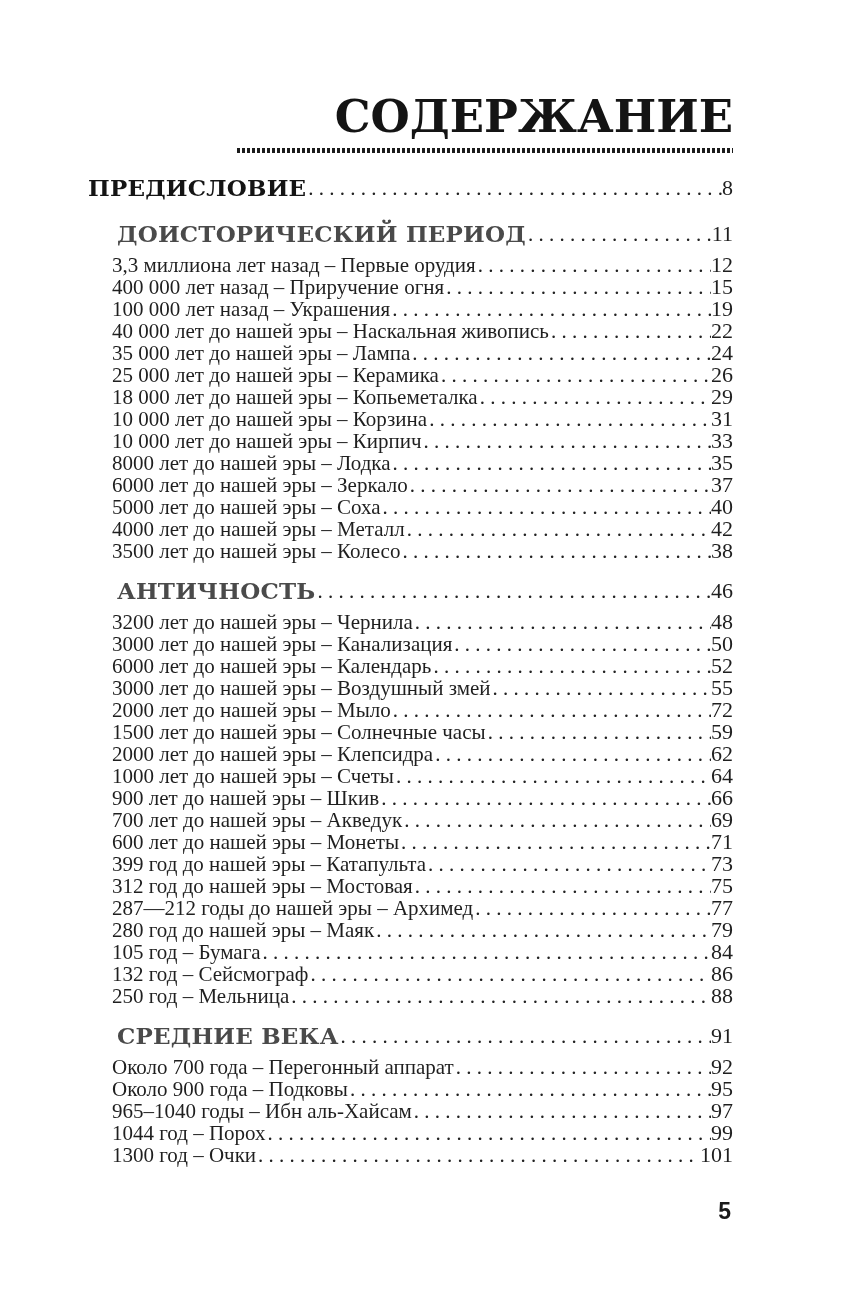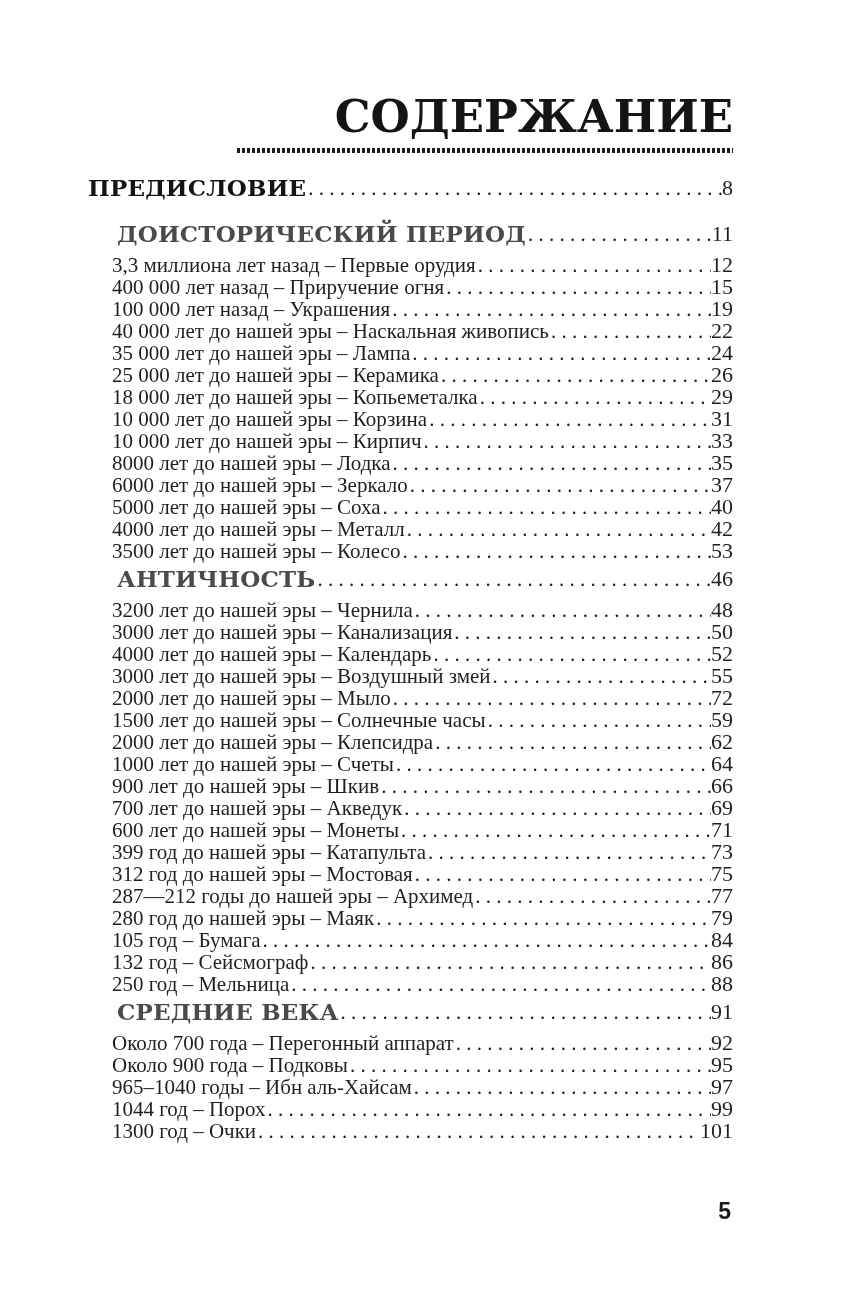--- a/index.html
+++ b/index.html
@@ -28,21 +28,21 @@
   }
   .row .pg { white-space:nowrap; font-family:"Liberation Serif", serif; font-weight:400; font-size:22px; color:#1f1f1f; }
   
   .preface-row { line-height:26px; margin-bottom:20px; }
   .preface-row .lbl {
     font-family:"DejaVu Serif", serif; font-weight:700; font-size:23px;
     letter-spacing:0.2px; color:#141414;
   }
   
   .toc-section { margin-left:24px; }
-  .section-row { line-height:26px; margin:4px 0 7px 5px; }
+  .section-row { line-height:26px; margin:16px 0 7px 5px; }
   .section-row .lbl {
     font-family:"DejaVu Serif", serif; font-weight:700; font-size:23px;
     letter-spacing:0.2px; color:#4a4a4a;
   }
   
   .folio {
     position:absolute; right:113px; top:1198px;
     font-family:"Liberation Sans", sans-serif; font-weight:700;
     font-size:23px; color:#1a1a1a;
   }
@@ -129,41 +129,41 @@
             <span class="pg">40</span>
           </div>
           <div class="row item-row">
             <span class="lbl">4000 лет до нашей эры – Металл</span>
             <span class="dots"></span>
             <span class="pg">42</span>
           </div>
           <div class="row item-row">
             <span class="lbl">3500 лет до нашей эры – Колесо</span>
             <span class="dots"></span>
-            <span class="pg">53</span>
+            <span class="pg">38</span>
           </div>
         </section>
         <section class="toc-section">
           <div class="row section-row">
             <span class="lbl">АНТИЧНОСТЬ</span>
             <span class="dots"></span>
             <span class="pg">46</span>
           </div>
           <div class="row item-row">
             <span class="lbl">3200 лет до нашей эры – Чернила</span>
             <span class="dots"></span>
             <span class="pg">48</span>
           </div>
           <div class="row item-row">
             <span class="lbl">3000 лет до нашей эры – Канализация</span>
             <span class="dots"></span>
             <span class="pg">50</span>
           </div>
           <div class="row item-row">
-            <span class="lbl">4000 лет до нашей эры – Календарь</span>
+            <span class="lbl">6000 лет до нашей эры – Календарь</span>
             <span class="dots"></span>
             <span class="pg">52</span>
           </div>
           <div class="row item-row">
             <span class="lbl">3000 лет до нашей эры – Воздушный змей</span>
             <span class="dots"></span>
             <span class="pg">55</span>
           </div>
           <div class="row item-row">
             <span class="lbl">2000 лет до нашей эры – Мыло</span>

